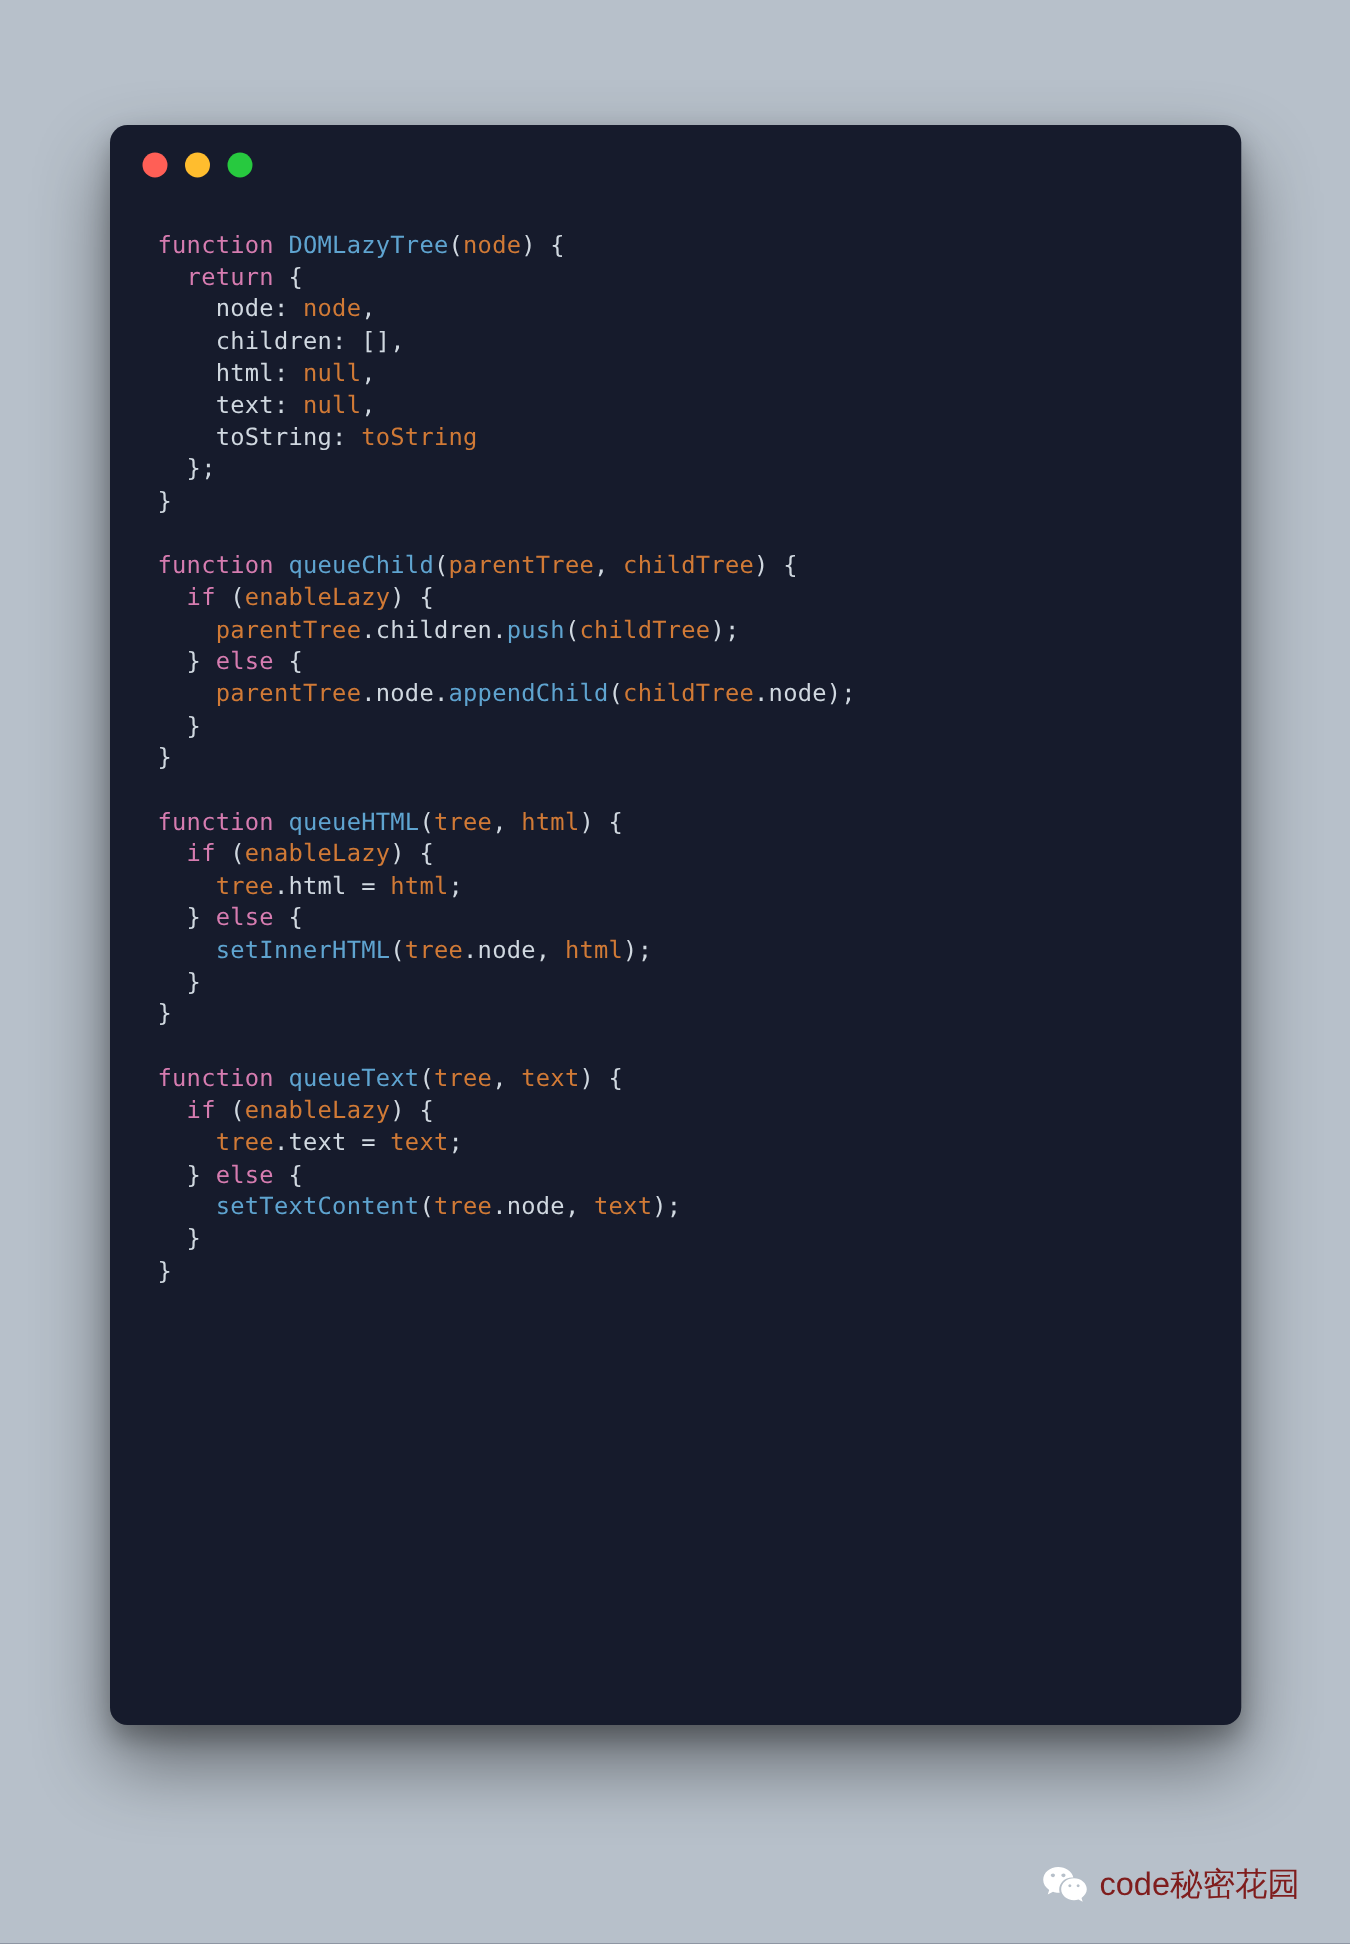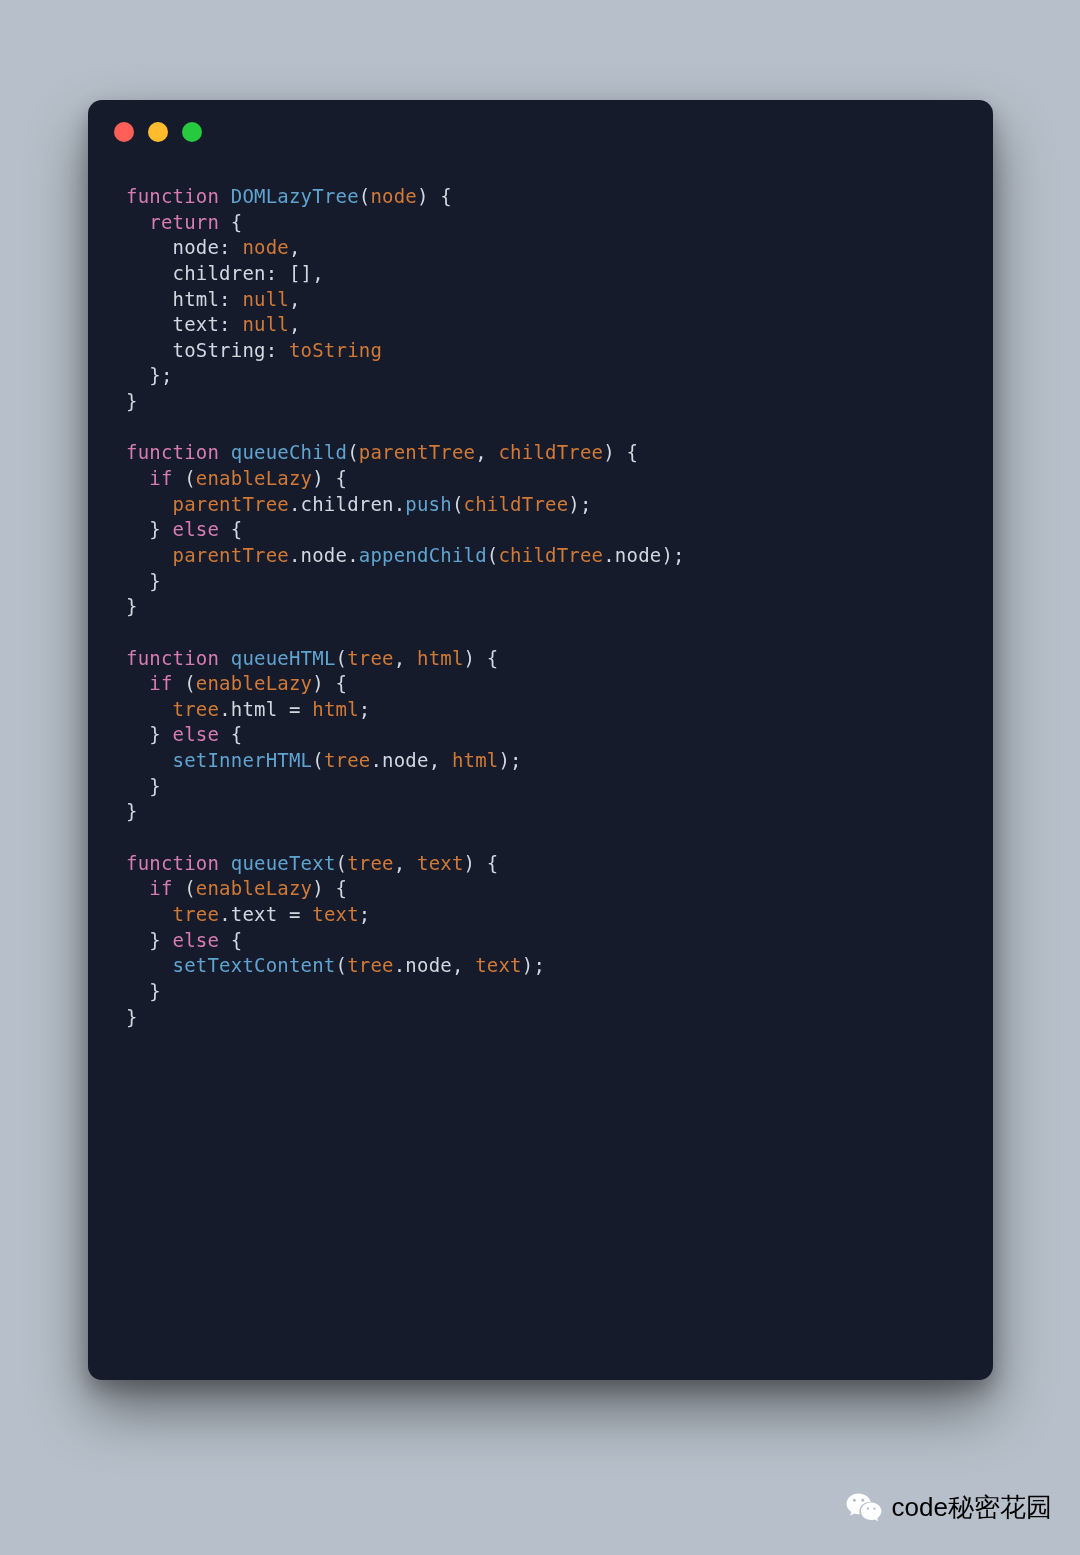--- a/index.html
+++ b/index.html
@@ -43,26 +43,26 @@
     letter-spacing: 0.2px;
   }
   .kw  { color: #d67cb0; }     
   .fn  { color: #5fa4d0; }     
   .prm { color: #d17a36; }     
   .pn  { color: #d0d8e0; }
   .nul { color: #d17a36; }
 
   .footer {
     position: absolute;
-    right: 28px;
+    right: 40px;
     bottom: 30px;
     display: flex;
     align-items: center;
     gap: 10px;
-    color: #000000;
+    color: #7f1d1d;
     font-family: -apple-system, "Helvetica Neue", "PingFang SC", "Microsoft YaHei", sans-serif;
     font-size: 26px;
     font-weight: 500;
   }
   .wechat-icon {
     width: 36px;
     height: 36px;
     fill: #ffffff;
   }
 </style>

